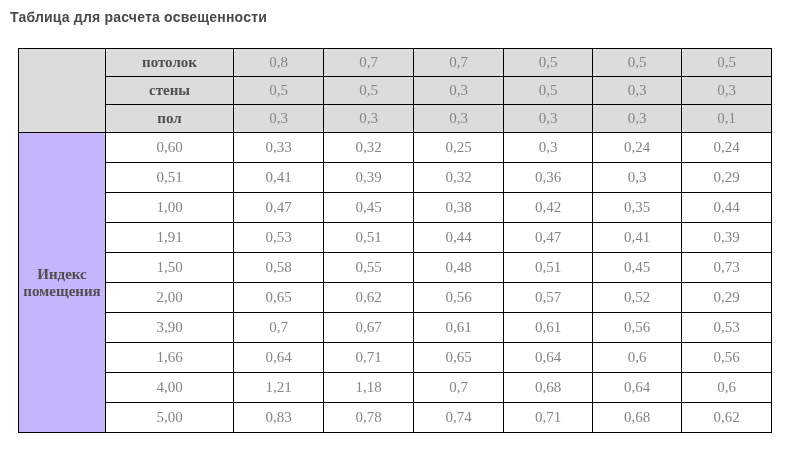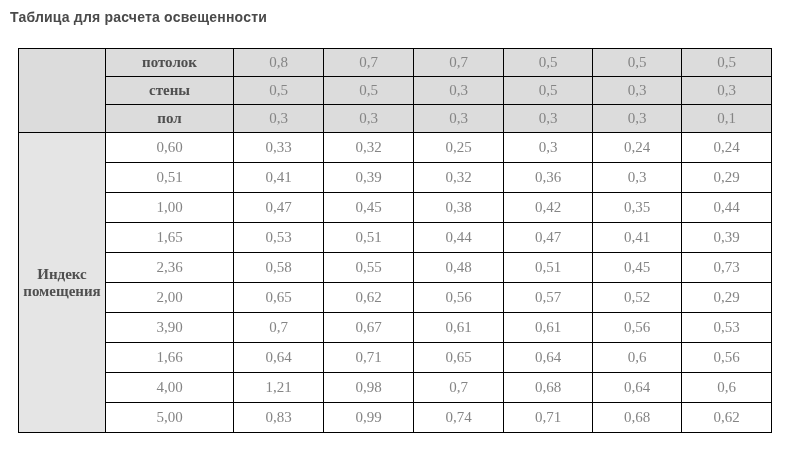--- a/index.html
+++ b/index.html
@@ -40,21 +40,21 @@
     border: 1px solid #000000;
     text-align: center;
     vertical-align: middle;
     padding: 0 2px;
     color: #858585;
     background: #ffffff;
     overflow: hidden;
   }
   table.calc-table tr.hdr-row td { height: 28px; background: #dcdcdc; }
   table.calc-table tr.body-row td { height: 30px; }
-  table.calc-table td.gray { background: #e5e5e5; }
+  table.calc-table td.gray { background: #c4b5fd; }
   table.calc-table td.lbl {
     font-weight: bold;
     color: #4f4f4f;
   }
 </style>
 </head>
 <body>
 
 <div class="page">
   <div class="page-title">Таблица для расчета освещенности</div>
@@ -121,30 +121,30 @@
         <tr class="body-row">
           <td>1,00</td>
           <td>0,47</td>
           <td>0,45</td>
           <td>0,38</td>
           <td>0,42</td>
           <td>0,35</td>
           <td>0,44</td>
         </tr>
         <tr class="body-row">
-          <td>1,65</td>
+          <td>1,91</td>
           <td>0,53</td>
           <td>0,51</td>
           <td>0,44</td>
           <td>0,47</td>
           <td>0,41</td>
           <td>0,39</td>
         </tr>
         <tr class="body-row">
-          <td>2,36</td>
+          <td>1,50</td>
           <td>0,58</td>
           <td>0,55</td>
           <td>0,48</td>
           <td>0,51</td>
           <td>0,45</td>
           <td>0,73</td>
         </tr>
         <tr class="body-row">
           <td>2,00</td>
           <td>0,65</td>
@@ -168,30 +168,30 @@
           <td>0,64</td>
           <td>0,71</td>
           <td>0,65</td>
           <td>0,64</td>
           <td>0,6</td>
           <td>0,56</td>
         </tr>
         <tr class="body-row">
           <td>4,00</td>
           <td>1,21</td>
-          <td>0,98</td>
+          <td>1,18</td>
           <td>0,7</td>
           <td>0,68</td>
           <td>0,64</td>
           <td>0,6</td>
         </tr>
         <tr class="body-row">
           <td>5,00</td>
           <td>0,83</td>
-          <td>0,99</td>
+          <td>0,78</td>
           <td>0,74</td>
           <td>0,71</td>
           <td>0,68</td>
           <td>0,62</td>
         </tr>
       </tbody>
   </table>
 </div>
 
 </body></html>

